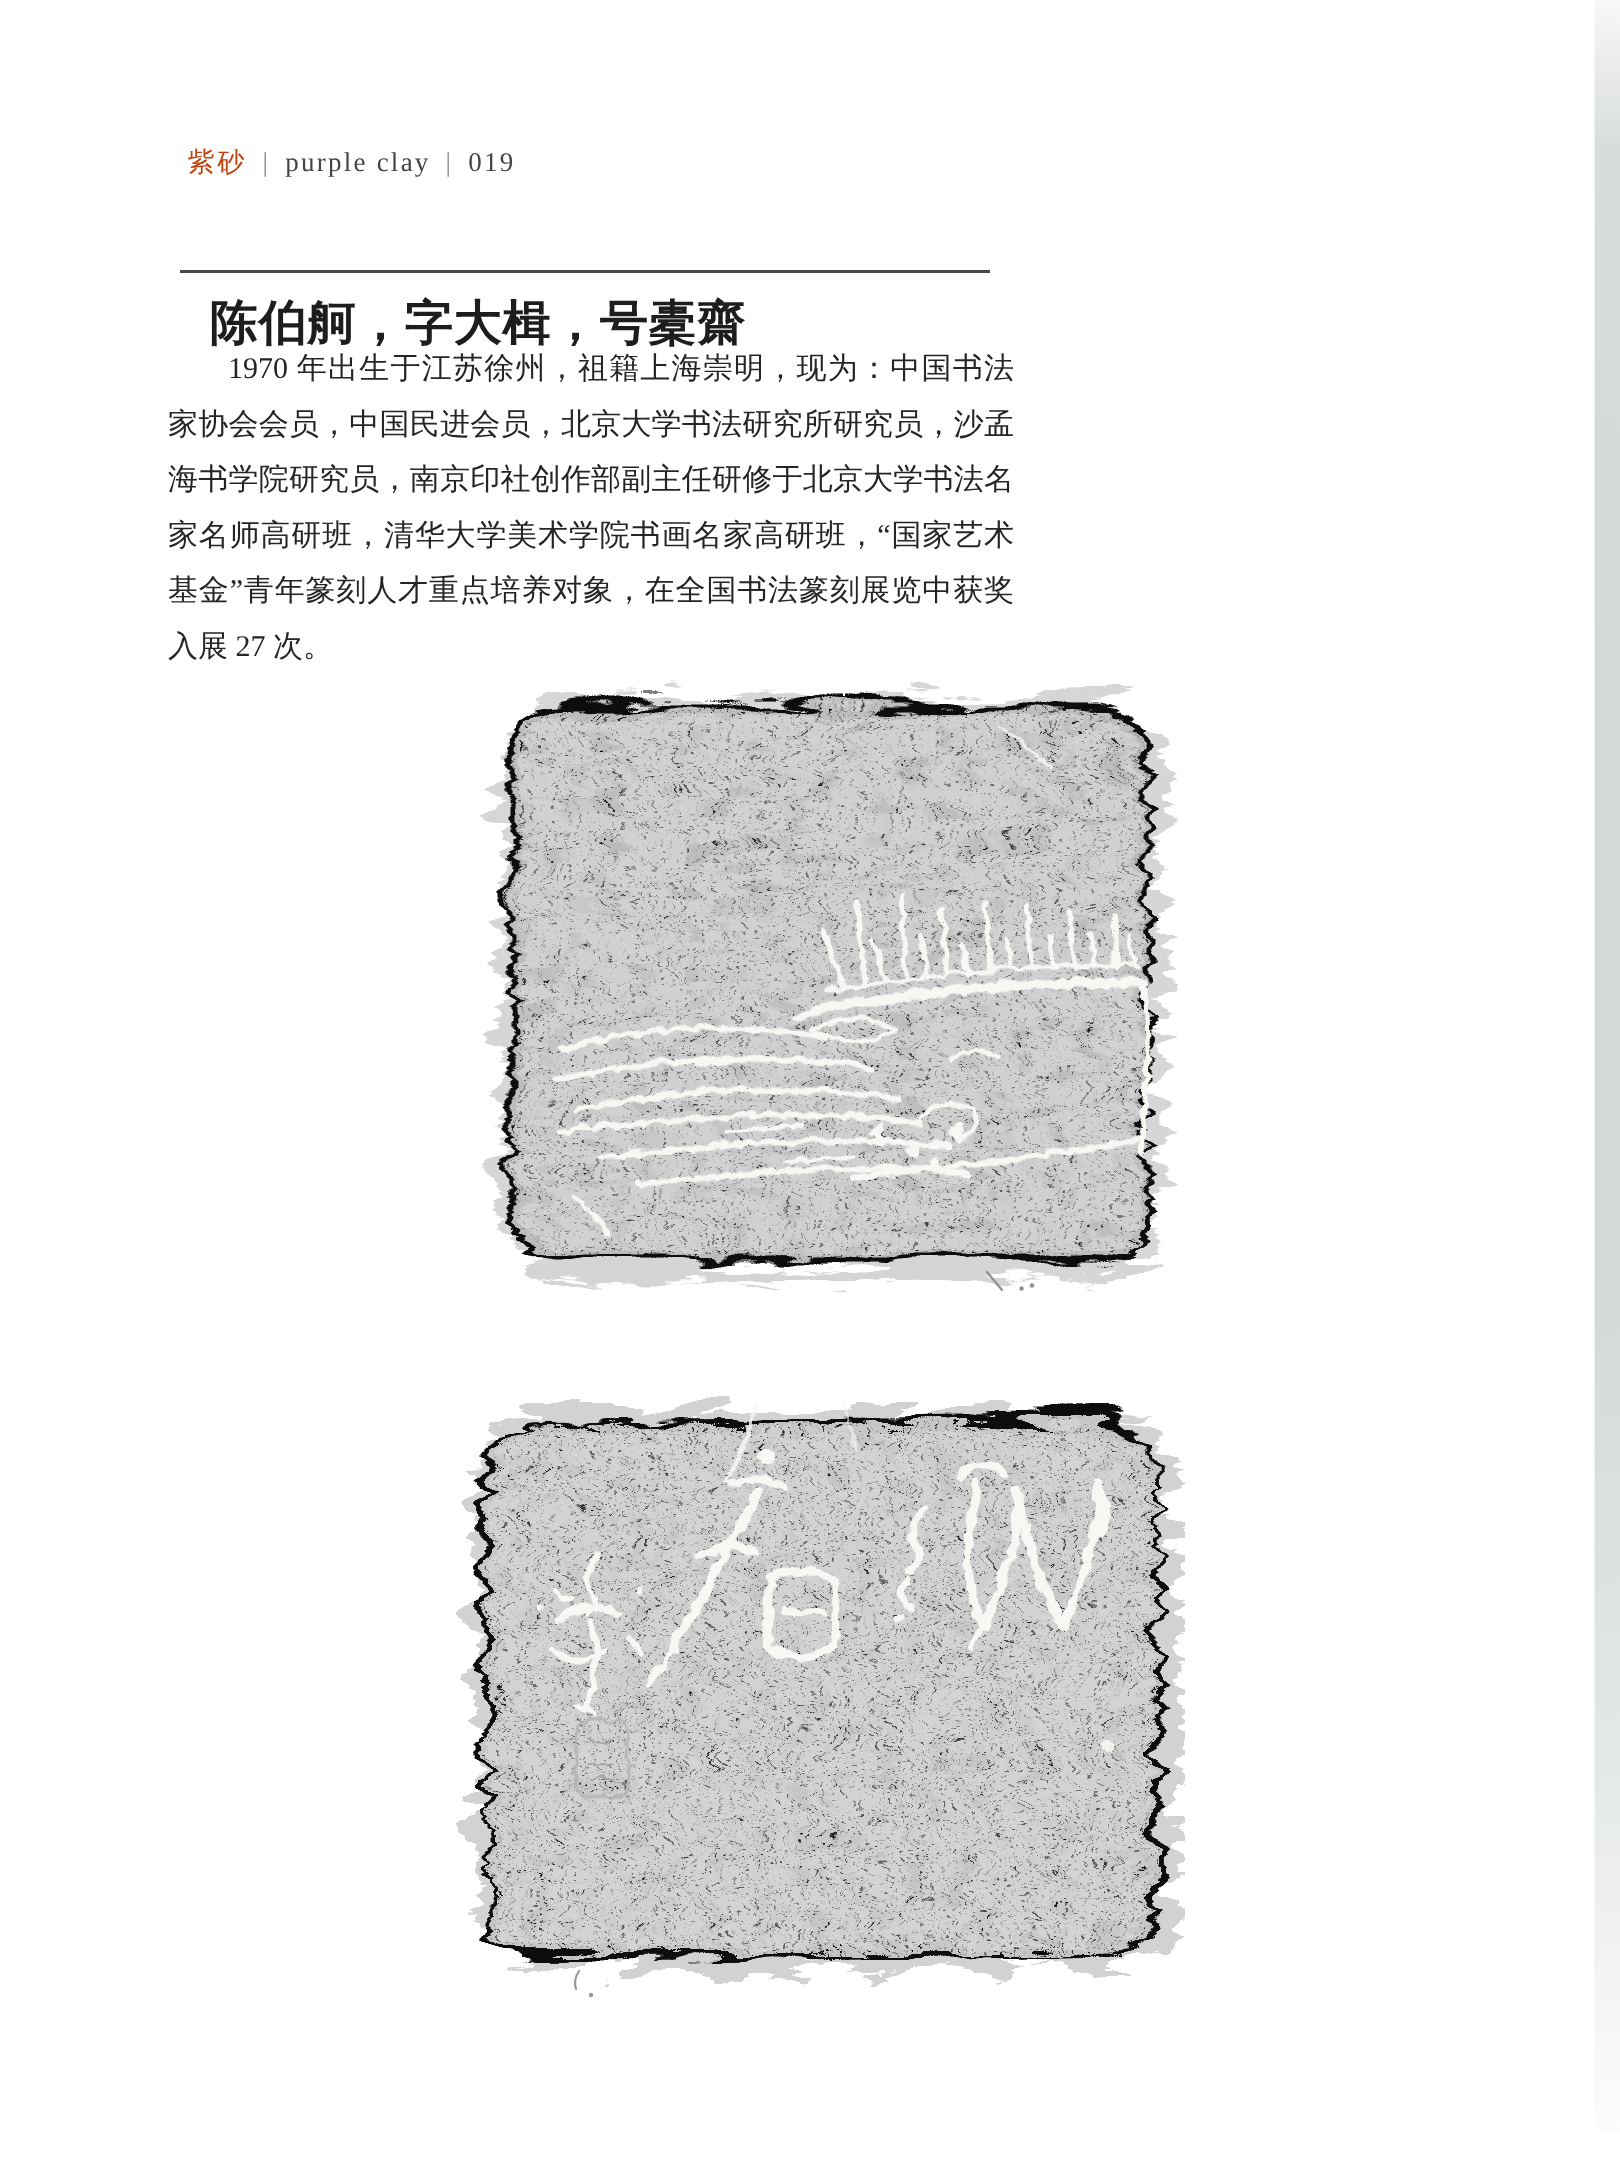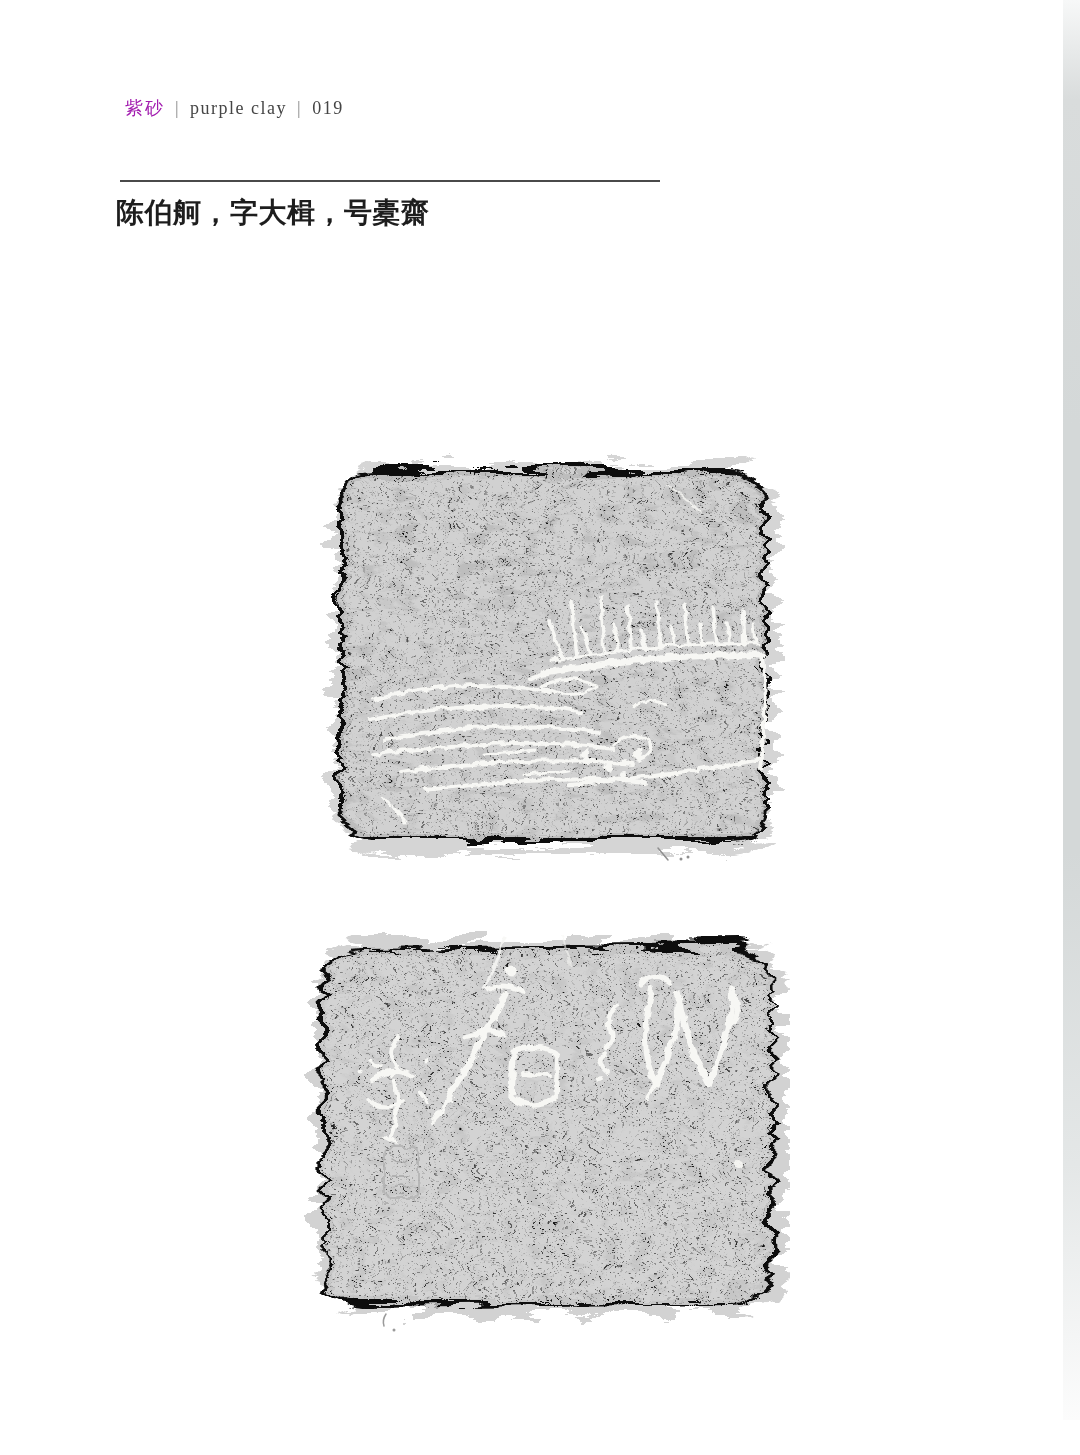--- a/index.html
+++ b/index.html
@@ -8,29 +8,29 @@
     font-family:"Liberation Serif","DejaVu Serif",serif;color:#3c3c3c;
   }
   .edge-strip{
     position:absolute;top:0;right:0;width:17px;height:1420px;
     background:linear-gradient(180deg,#f7f8f8 0%,#d9dcdc 7%,#d4d8d8 30%,#d4d8d8 60%,#e4e7e7 82%,#fcfcfc 100%);
   }
   .running-header{
     position:absolute;left:125px;top:96px;font-size:18px;letter-spacing:1.5px;
     color:#454545;white-space:nowrap;
   }
-  .running-header .brand-cn{color:#a21caf;letter-spacing:2px;}
+  .running-header .brand-cn{color:#c2410c;letter-spacing:2px;}
   .running-header .divider{color:#8a8a8a;padding:0 10px;font-weight:300;}
   .rule{
     position:absolute;left:120px;top:180px;width:540px;height:2px;background:#4a4a4a;
   }
   .article-title{
-    position:absolute;left:116px;top:194px;width:560px;
+    position:absolute;left:140px;top:194px;width:560px;
     font-family:"Liberation Sans","DejaVu Sans",sans-serif;
-    font-weight:bold;font-size:28px;color:#1d1d1d;letter-spacing:0.5px;margin:0;
+    font-weight:bold;font-size:32px;color:#1d1d1d;letter-spacing:0.5px;margin:0;
   }
   .article-body{
     position:absolute;left:112px;top:228px;width:564px;
     font-size:20px;line-height:37px;text-align:justify;text-indent:2em;
     color:#252525;margin:0;
   }
   .figure{position:absolute;margin:0;}
   .figure-1{left:313px;top:453px;width:472px;height:422px;}
   .figure-2{left:298px;top:930px;width:492px;height:415px;}
   svg{display:block;}
@@ -43,20 +43,21 @@
   <div class="edge-strip"></div>
 
   <div class="running-header">
     <span class="brand-cn">紫砂</span><span class="divider">|</span><span class="brand-en">purple clay</span><span class="divider">|</span><span class="page-number">019</span>
   </div>
 
   <div class="rule"></div>
 
   <h2 class="article-title">陈伯舸，字大楫，号橐齋</h2>
 
+  <p class="article-body">1970 年出生于江苏徐州，祖籍上海崇明，现为：中国书法家协会会员，中国民进会员，北京大学书法研究所研究员，沙孟海书学院研究员，南京印社创作部副主任研修于北京大学书法名家名师高研班，清华大学美术学院书画名家高研班，“国家艺术基金”青年篆刻人才重点培养对象，在全国书法篆刻展览中获奖入展 27 次。</p>
 
   <figure class="figure figure-1">
     <svg width="472" height="422" viewBox="0 0 472 422" xmlns="http://www.w3.org/2000/svg">
       <defs>
         <filter id="rough1" x="-15%" y="-15%" width="130%" height="130%">
           <feTurbulence type="turbulence" baseFrequency="0.009 0.045" numOctaves="4" seed="3" result="t"></feTurbulence>
           <feDisplacementMap in="SourceGraphic" in2="t" scale="22" xChannelSelector="R" yChannelSelector="G"></feDisplacementMap>
         </filter>
         <filter id="halo1" x="-20%" y="-20%" width="140%" height="140%">
           <feTurbulence type="turbulence" baseFrequency="0.012 0.06" numOctaves="4" seed="8" result="t"></feTurbulence>

